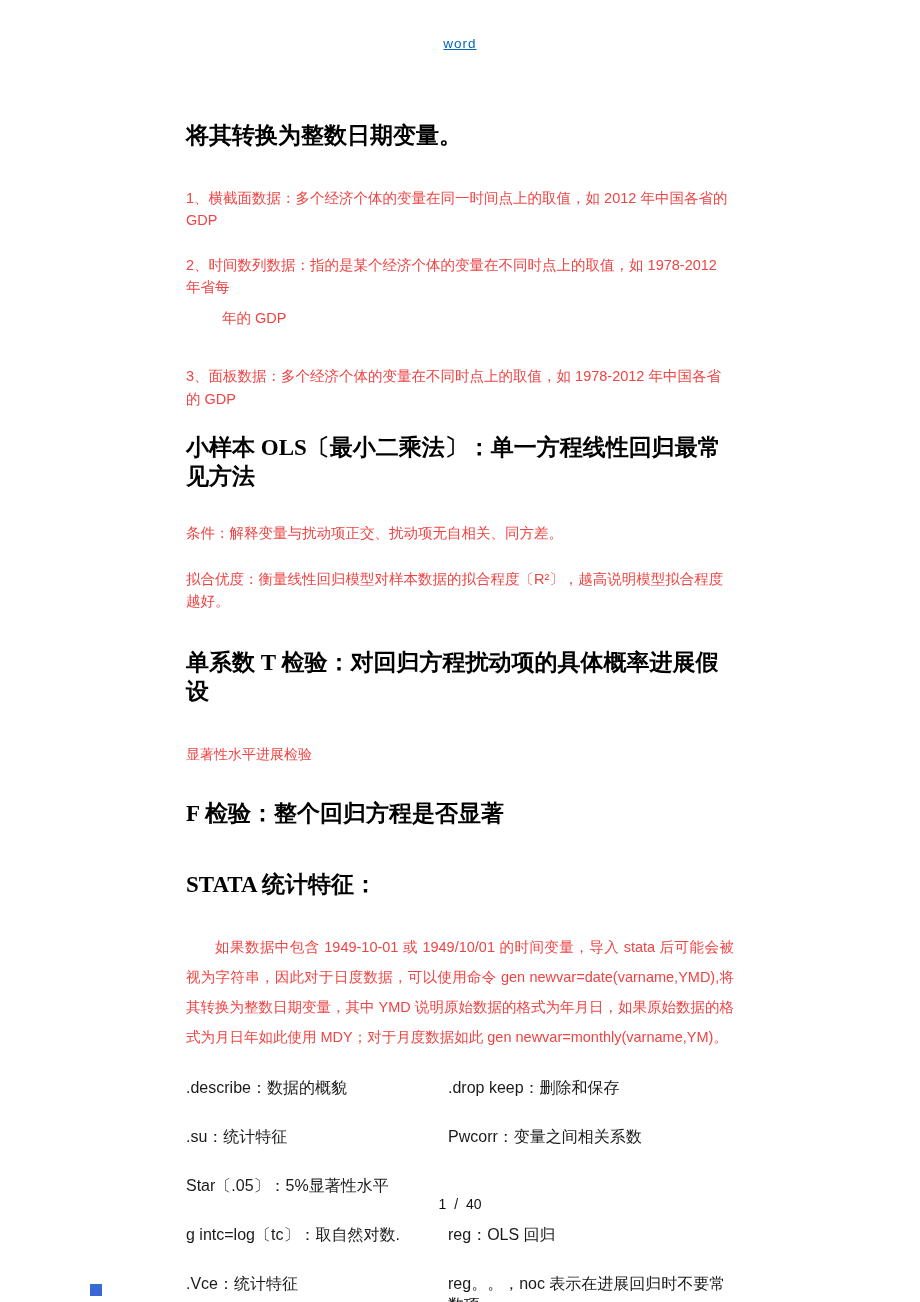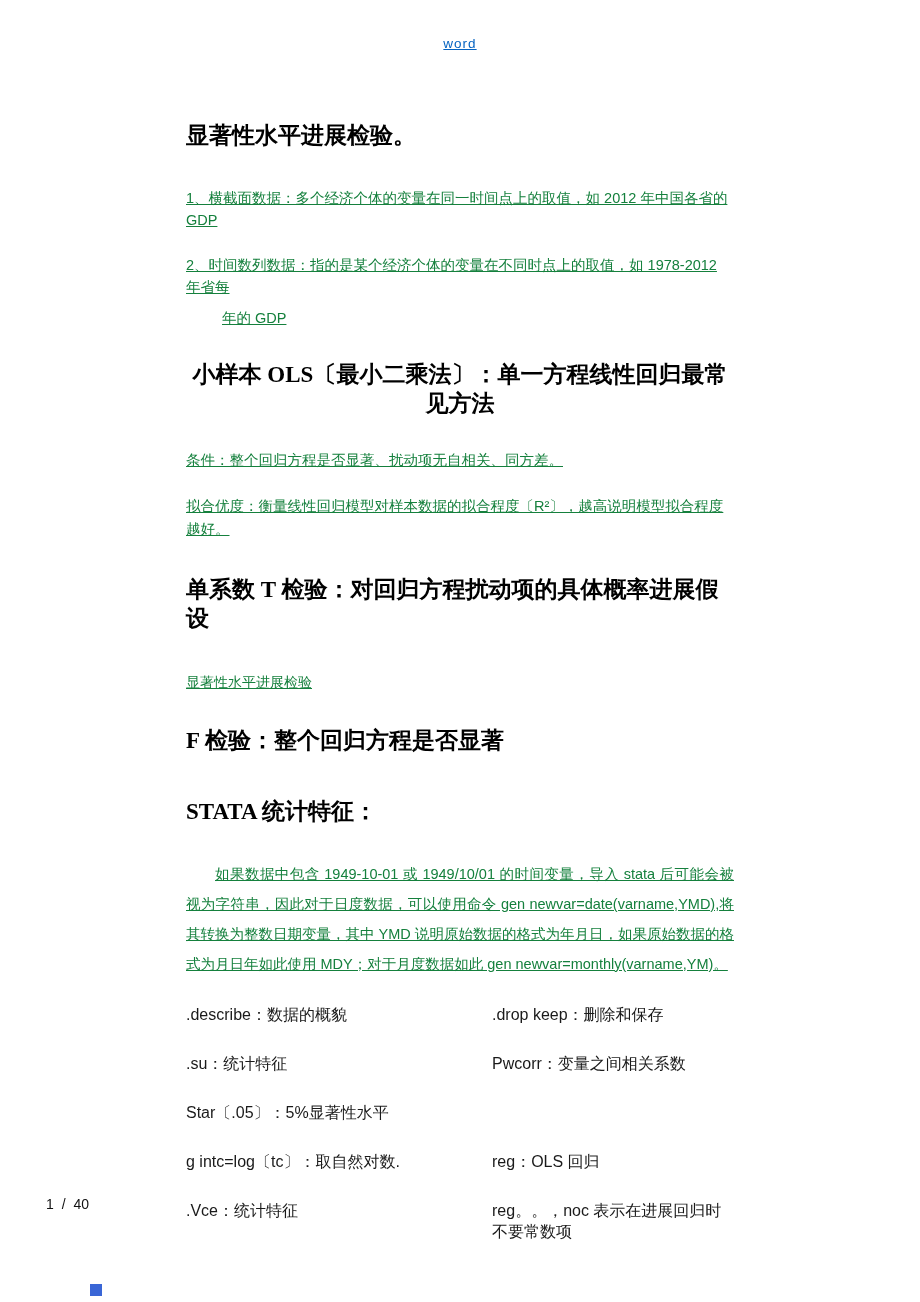--- a/index.html
+++ b/index.html
@@ -27,29 +27,28 @@
   }
   .content { padding: 0 140px; }
   .doc-heading {
     font-family: "Liberation Serif", "DejaVu Serif", serif;
     font-weight: bold;
     color: #000000;
     font-size: 23px;
     line-height: 1.25;
   }
   .h1 { margin-top: 70px; }
-  .h2 { margin-top: 32px; text-align: center; }
+  .h2 { margin-top: 24px; }
   .h3 { margin-top: 36px; }
   .h4 { margin-top: 34px; }
   .h5 { margin-top: 42px; }
   .body-text {
     font-size: 14.5px;
     line-height: 1.55;
-    color: #15803d;
-    text-decoration: underline;
+    color: #ef4444;
   }
   .num-item { margin-top: 36px; }
   .num-item + .num-item { margin-top: 22px; }
   .item-cont {
     margin-top: 8px;
     padding-left: 36px;
   }
   .after-h2-1 { margin-top: 30px; }
   .after-h2-2 { margin-top: 24px; }
   .t-note { margin-top: 38px; font-size: 14px; }
@@ -59,26 +58,27 @@
     text-align: justify;
     line-height: 30px;
   }
   .cmd-table { margin-top: 26px; }
   .cmd-row {
     display: flex;
     margin-bottom: 28px;
     font-size: 16px;
   }
   .cmd-left { width: 262px; flex: 0 0 262px; }
-  .cmd-right { flex: 1; margin-left: 44px; }
+  .cmd-right { flex: 1; }
   .footer {
     position: absolute;
     left: 0;
     right: 0;
     bottom: 90px;
+    text-align: center;
     font-size: 14px;
     color: #111111;
   }
   .footer span { display: inline-block; }
   .footer .sep { margin: 0 4px; }
   .corner-marker {
     position: absolute;
     left: 44px;
     bottom: 6px;
     width: 12px;
@@ -90,31 +90,32 @@
 <body>
 
 <div class="page">
 
   <div class="header">
     <a class="header-link">word</a>
   </div>
 
   <div class="content">
 
-    <div class="doc-heading h1">显著性水平进展检验。</div>
+    <div class="doc-heading h1">将其转换为整数日期变量。</div>
 
     <div class="body-text num-item">1、横截面数据：多个经济个体的变量在同一时间点上的取值，如 2012 年中国各省的 GDP</div>
 
     <div class="body-text num-item">2、时间数列数据：指的是某个经济个体的变量在不同时点上的取值，如 1978-2012 年省每</div>
     <div class="body-text item-cont">年的 GDP</div>
 
+    <div class="body-text num-item">3、面板数据：多个经济个体的变量在不同时点上的取值，如 1978-2012 年中国各省的 GDP</div>
 
     <div class="doc-heading h2">小样本 OLS〔最小二乘法〕：单一方程线性回归最常见方法</div>
 
-    <div class="body-text after-h2-1">条件：整个回归方程是否显著、扰动项无自相关、同方差。</div>
+    <div class="body-text after-h2-1">条件：解释变量与扰动项正交、扰动项无自相关、同方差。</div>
     <div class="body-text after-h2-2">拟合优度：衡量线性回归模型对样本数据的拟合程度〔R²〕，越高说明模型拟合程度越好。</div>
 
     <div class="doc-heading h3">单系数 T 检验：对回归方程扰动项的具体概率进展假设</div>
 
     <div class="body-text t-note">显著性水平进展检验</div>
 
     <div class="doc-heading h4">F 检验：整个回归方程是否显著</div>
 
     <div class="doc-heading h5">STATA 统计特征：</div>
 

